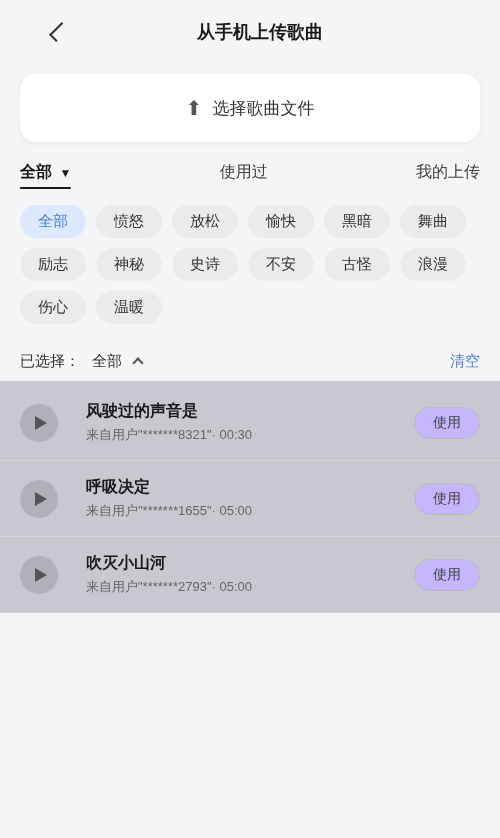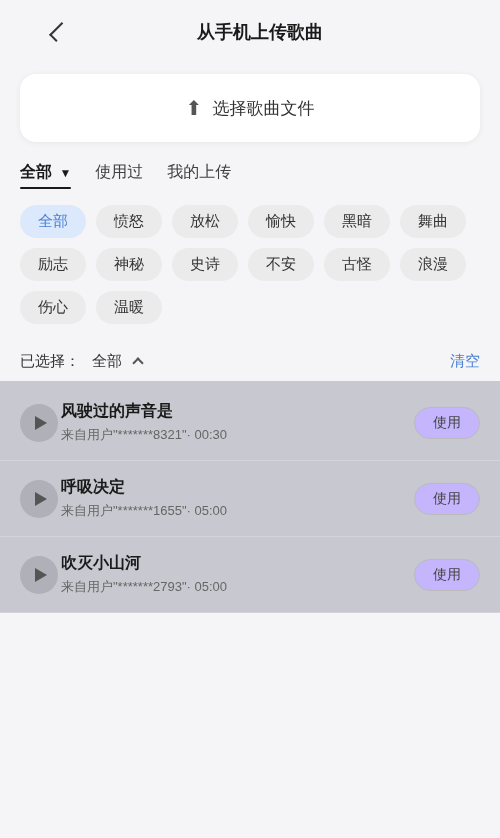--- a/index.html
+++ b/index.html
@@ -74,20 +74,21 @@
       font-size: 17px;
       color: #333;
       text-align: right;
     }
 
     .tabs-section {
       padding: 0 20px;
       display: flex;
       gap: 24px;
       margin-bottom: 16px;
+      justify-content: space-between;
     }
 
     .tab-item {
       font-size: 16px;
       color: #404040;
       padding-bottom: 6px;
       cursor: pointer;
       position: relative;
     }
 
@@ -179,21 +180,21 @@
     .song-list {
       background: #c8c8d0;
       padding-top: 4px;
     }
 
     .song-item {
       background: #c8c8d0;
       padding: 16px 20px;
       display: flex;
       align-items: center;
-      gap: 3px;
+      gap: 28px;
       border-bottom: 1px solid rgba(255,255,255,0.2);
     }
 
     .play-btn {
       width: 38px;
       height: 38px;
       border-radius: 50%;
       background: #b0b0b8;
       display: flex;
       align-items: center;

